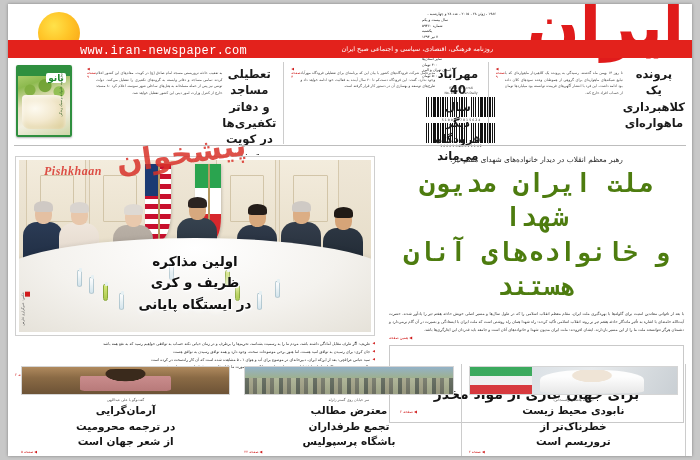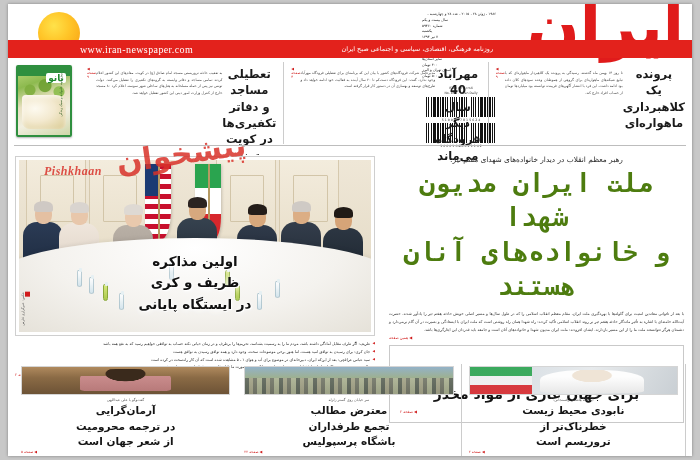--- a/index.html
+++ b/index.html
@@ -51,22 +51,22 @@
     position: absolute; left: 30px; top: 8px;
     width: 42px; height: 42px; border-radius: 50%;
     background: radial-gradient(circle at 38% 33%, #ffe24a 0%, #ffc528 42%, #f79b10 100%);
   }
   .red-strip {
     position: absolute; left: 0; top: 36px;
     width: 100%; height: 17px; background: #e3221c;
   }
   .red-strip .site-url {
     position: absolute; left: 72px; top: 4px;
-    color: #fff; font-size: 10px; letter-spacing: .4px;
-    direction: ltr; font-family: Liberation Serif, serif;
+    color: #fff; font-size: 12px; letter-spacing: .4px;
+    direction: ltr; font-family: Liberation Mono, monospace;
   }
   .red-strip .slogan {
     position: absolute; right: 199px; top: 4.5px;
     color: #fff; font-size: 6.4px; direction: rtl; white-space: nowrap;
   }
   .strip-under { position: absolute; left: 0; top: 53px; width: 100%; height: 1.2px; background: #e3221c; }
 
   
   .teaser-row {
     position: absolute; left: 0; top: 58px;

